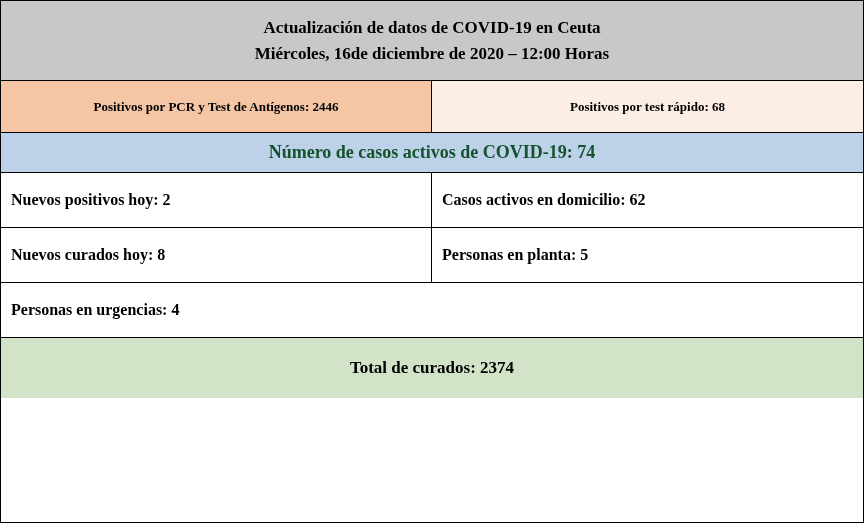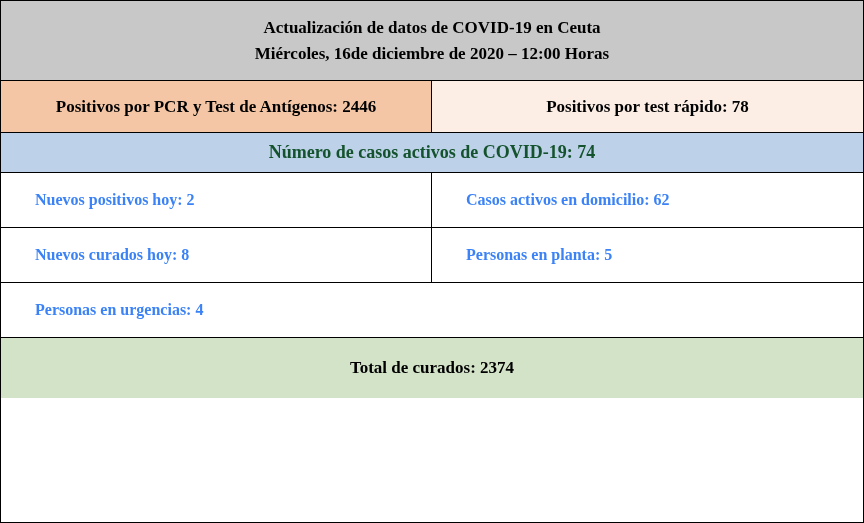--- a/index.html
+++ b/index.html
@@ -77,42 +77,41 @@
     height: 52px;
   }
   .pcr-left {
     background: #f4c6a5;
   }
   .pcr-right {
     background: #fceee4;
   }
   .pcr-text {
     font-weight: bold;
-    font-size: 17px;
+    font-size: 13px;
     color: #000000;
     text-align: right;
   }
   .active-row {
     background: #bdd1e8;
     height: 40px;
   }
   .active-text {
     font-weight: bold;
     font-size: 18px;
     color: #14532d;
   }
   .data-row {
     height: 55px;
     background: #ffffff;
   }
   .data-text {
     font-weight: bold;
     font-size: 16px;
-    color: #3b82f6;
-    margin-left: 24px;
+    color: #000000;
   }
   .total-row {
     background: #d3e3c8;
     height: 60px;
     border-bottom: none;
   }
   .total-text {
     font-weight: bold;
     font-size: 17px;
     color: #000000;
@@ -129,21 +128,21 @@
       <div class="title-line">Miércoles, 16de diciembre de 2020 – 12:00 Horas</div>
     </div>
   </div>
 
 
   <div class="row pcr-row">
     <div class="cell center half first pcr-left">
       <div class="pcr-text">Positivos por PCR y Test de Antígenos: 2446</div>
     </div>
     <div class="cell center half pcr-right">
-      <div class="pcr-text">Positivos por test rápido: 78</div>
+      <div class="pcr-text">Positivos por test rápido: 68</div>
     </div>
   </div>
 
   <div class="row active-row">
     <div class="cell center full">
       <div class="active-text">Número de casos activos de COVID-19:   74</div>
     </div>
   </div>
 
   <div class="row data-row">

